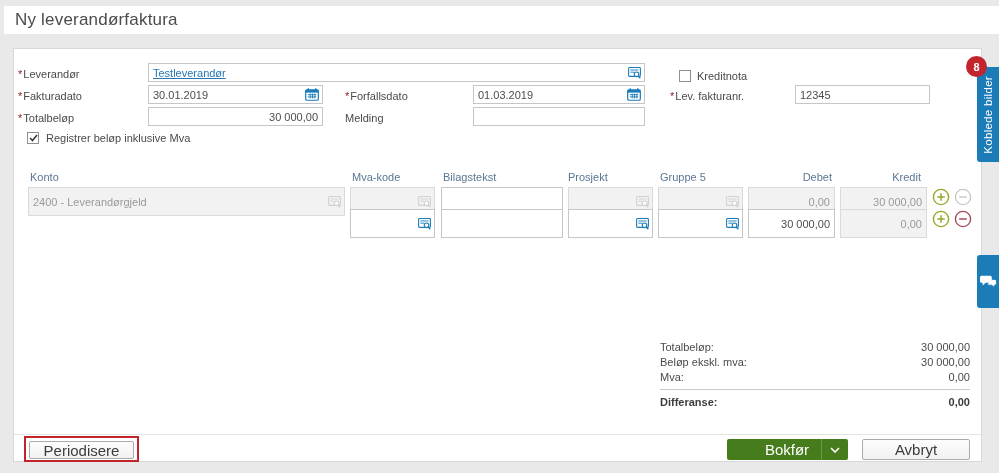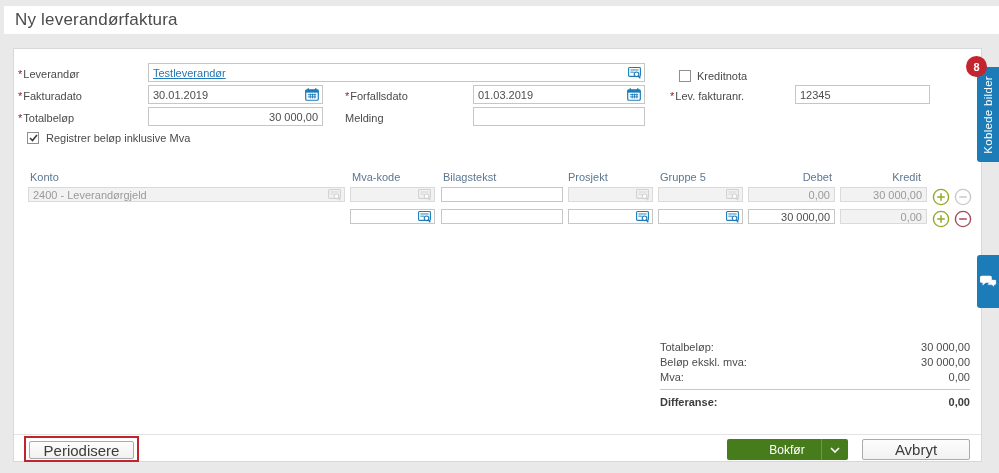--- a/index.html
+++ b/index.html
@@ -20,21 +20,21 @@
   .linkval{font-size:11px;color:#2577b5;text-decoration:underline;padding-left:1px;cursor:pointer;}
   .ficon{flex:0 0 auto;display:flex;align-items:center;color:#1c7cb8;cursor:pointer;}
 
   .checkbox{position:absolute;width:12px;height:12px;border:1px solid #8f8f8f;background:#fff;box-sizing:border-box;display:flex;align-items:center;justify-content:center;cursor:pointer;}
   .checkbox svg{display:none;}
   .checkbox[data-state="checked"] svg{display:block;}
 
   .th{position:absolute;font-size:11px;color:#5b7792;white-space:nowrap;}
   .th.ra{text-align:right;}
 
-  .cellbox{position:absolute;box-sizing:border-box;height:15px;border:1px solid #c6c6c6;background:#fff;display:flex;align-items:center;padding:0 3px;}
+  .cellbox{position:absolute;box-sizing:border-box;height:29px;border:1px solid #c6c6c6;background:#fff;display:flex;align-items:center;padding:0 3px;}
   .cellbox input{border:none;outline:none;background:transparent;flex:1;min-width:0;font-family:inherit;font-size:11px;color:#4d4d4d;padding:0 1px;height:15px;}
   .cellbox input.ra{text-align:right;}
   .cellbox[data-state="locked"]{background:#f2f2f2;border-color:#dadada;}
   .cellbox[data-state="locked"] input{color:#9a9a9a;}
   .cellbox[data-state="locked"] .ficon{color:#d2d2d2;cursor:default;}
 
   .rowbtn{position:absolute;width:19px;height:19px;display:flex;align-items:center;justify-content:center;cursor:pointer;}
   .rowbtn.add{color:#94a826;}
   .rowbtn.remove{color:#a34b5c;}
   .rowbtn[data-state="locked"]{color:#c9c9c9;cursor:default;}
@@ -42,21 +42,21 @@
   .sum-lbl{position:absolute;left:660px;font-size:11px;color:#4a4a4a;}
   .sum-val{position:absolute;right:29px;font-size:11px;color:#4a4a4a;text-align:right;}
   .sum-divider{position:absolute;left:660px;width:310px;border-top:1px solid #c9c9c9;height:0;}
   .bold{font-weight:bold;color:#3c3c3c;}
 
   .footer-divider{position:absolute;left:14px;top:434px;width:967px;border-top:1px solid #e3e3e3;height:0;}
   .btn-plain{position:absolute;box-sizing:border-box;background:linear-gradient(#fdfdfd,#f1f1f1);border:1px solid #ababab;border-radius:2px;font-size:15px;color:#3c3c3c;display:flex;align-items:center;justify-content:center;cursor:pointer;font-family:inherit;}
   .annotation-box{position:absolute;left:24px;top:436px;width:115px;height:26px;border:2px solid #c0242c;box-sizing:border-box;pointer-events:none;}
 
   .btn-split{position:absolute;left:727px;top:439px;width:121px;height:21px;background:#477c1d;border-radius:2px;display:flex;align-items:stretch;cursor:pointer;}
-  .btn-split .main{flex:1;display:flex;align-items:center;justify-content:center;color:#fff;font-size:12px;margin-left:26px;}
+  .btn-split .main{flex:1;display:flex;align-items:center;justify-content:center;color:#fff;font-size:15px;margin-left:26px;}
   .btn-split .sep{width:1px;background:#6b9a40;}
   .btn-split .arrow{width:26px;display:flex;align-items:center;justify-content:center;}
 
   .side-tab{position:absolute;left:977px;width:22px;background:#1c7cb8;border-radius:3px 0 0 3px;display:flex;align-items:center;justify-content:center;cursor:pointer;}
   .side-tab .vtext{writing-mode:vertical-rl;transform:rotate(180deg);color:#fff;font-size:11.5px;white-space:nowrap;letter-spacing:.3px;}
   .badge{position:absolute;left:966px;top:56px;width:21px;height:21px;background:#c2252d;border-radius:50%;color:#fff;font-size:11px;font-weight:bold;display:flex;align-items:center;justify-content:center;}
 </style>
 </head>
 <body>
 

